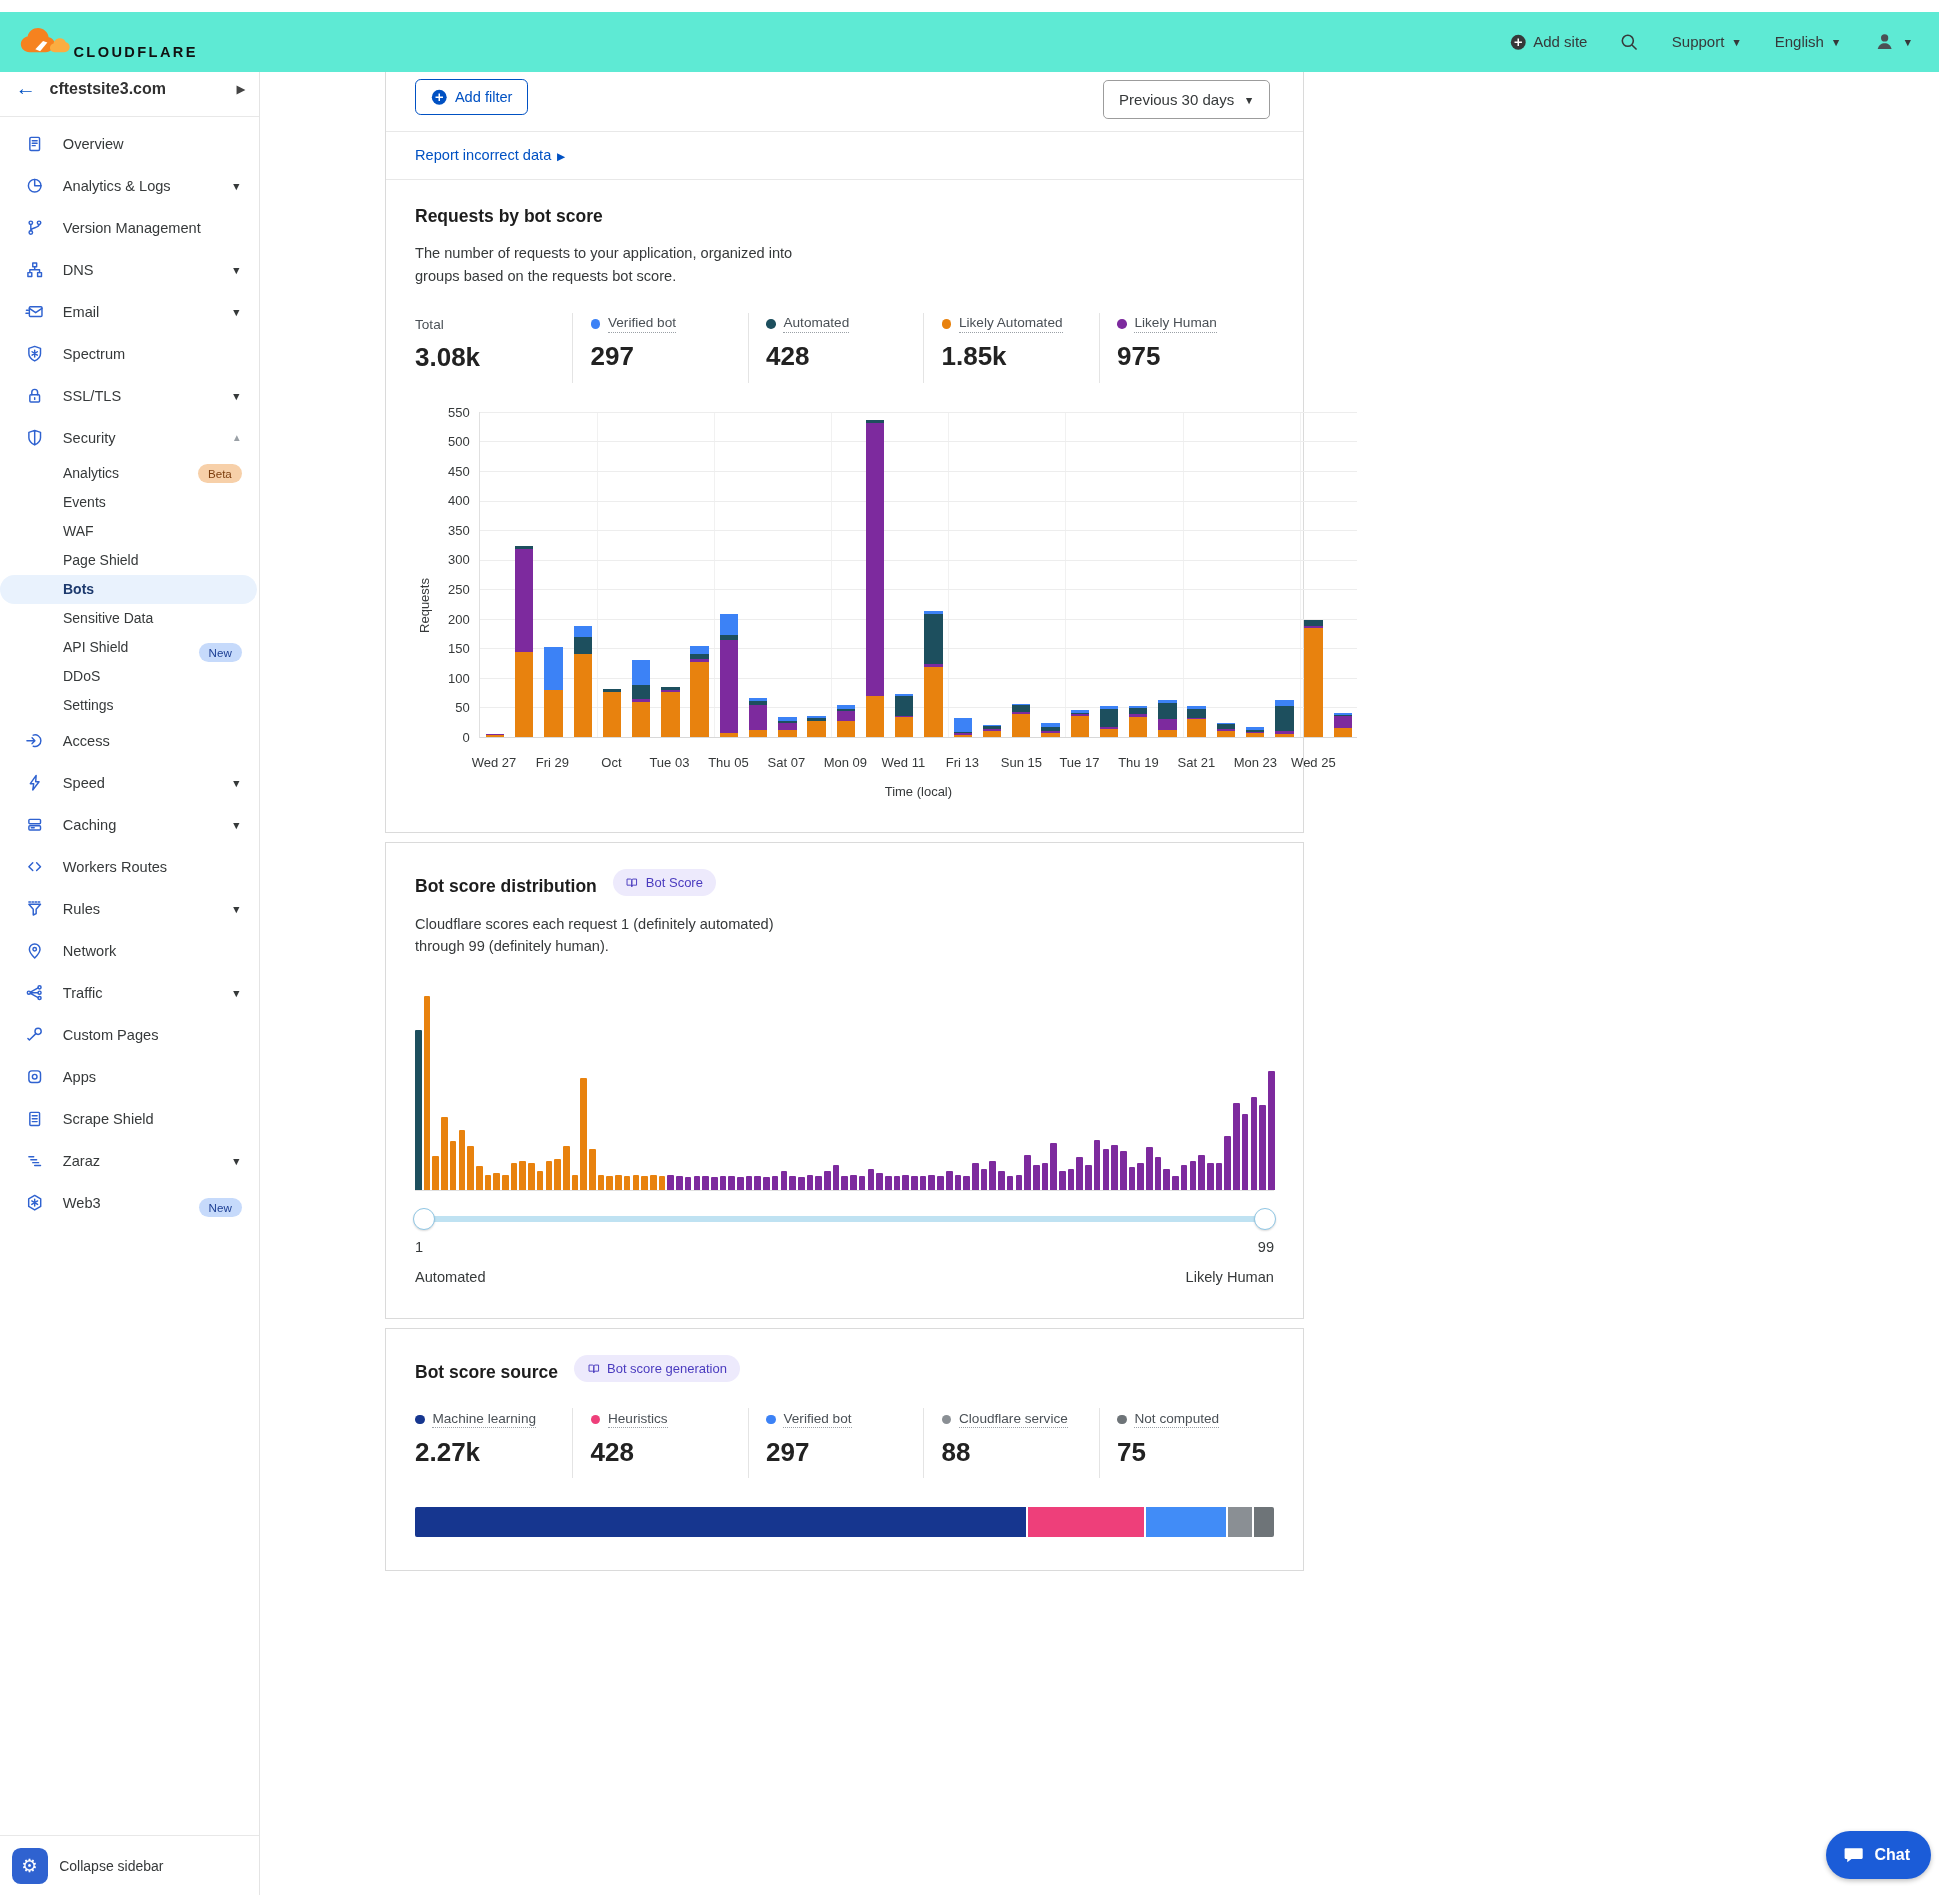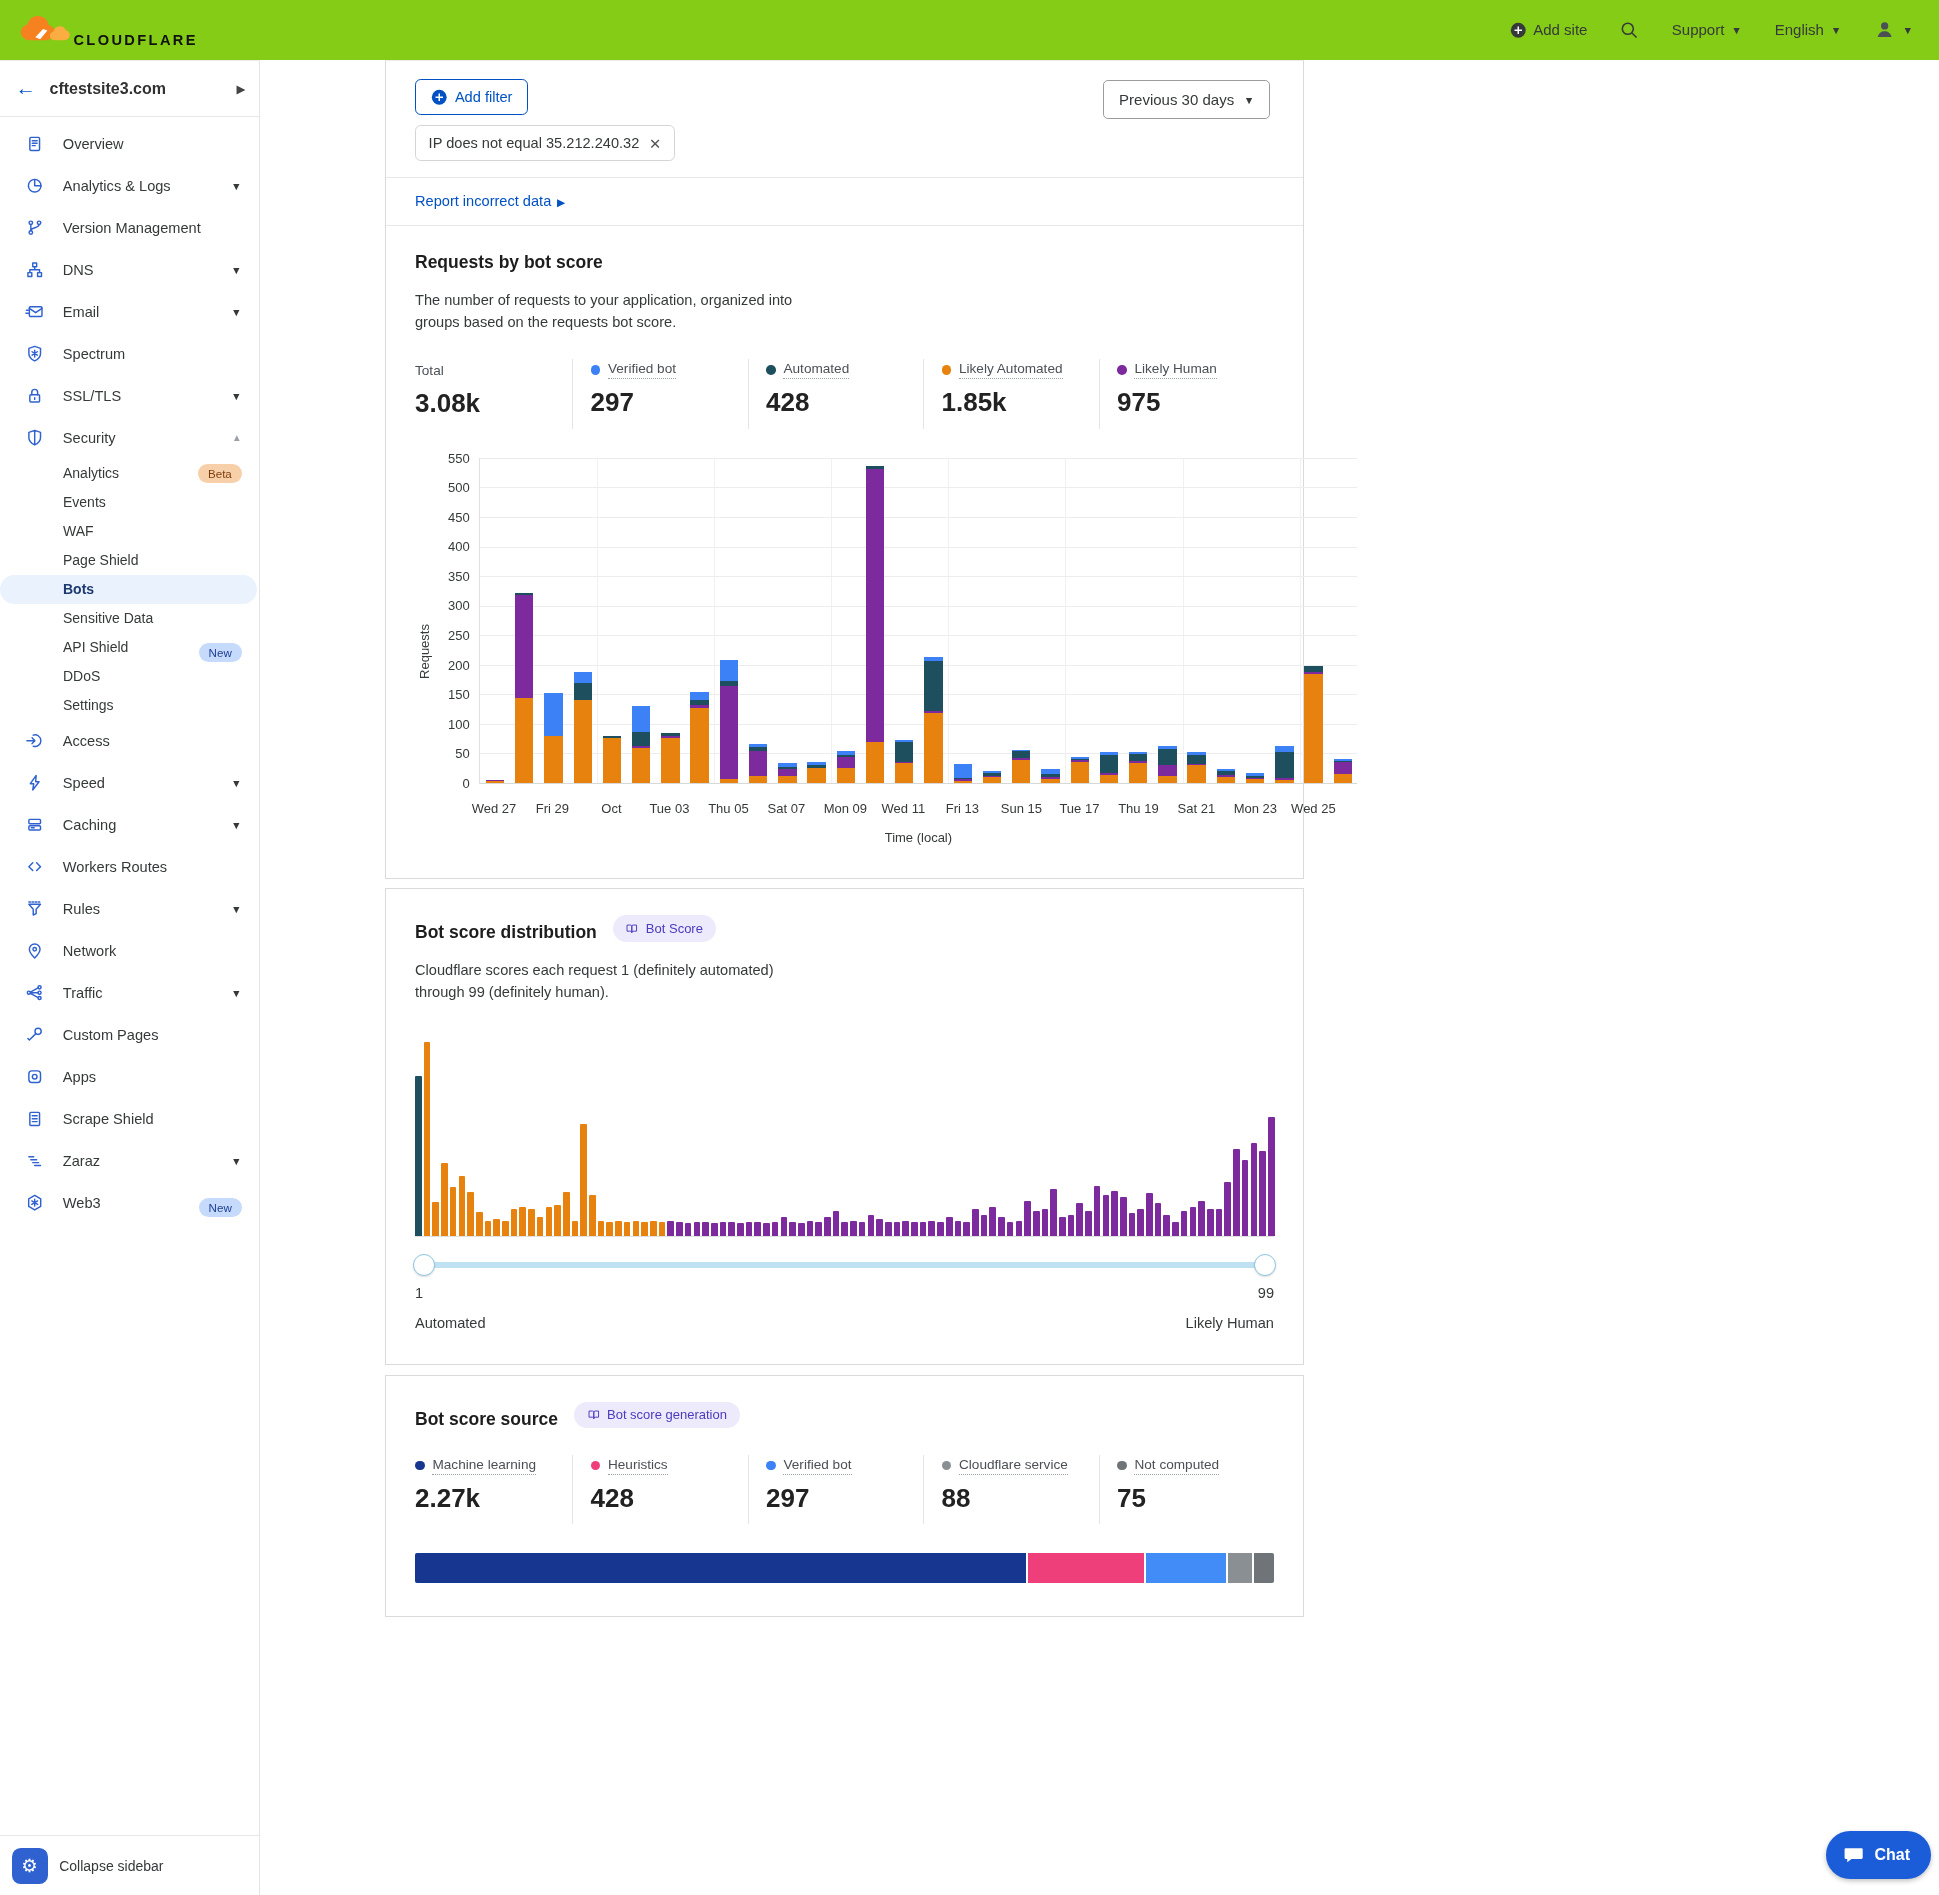--- a/index.html
+++ b/index.html
@@ -1,21 +1,21 @@
 <!DOCTYPE html>
 <html><head>
 <meta charset="utf-8">
 <style>
   * { margin:0; padding:0; box-sizing:border-box; }
   html,body { background:#fff; }
   body { font-family:"Liberation Sans", sans-serif; color:#36393a; }
   #page { position:relative; width:1940px; height:1895px; overflow:hidden; background:#fff; }
 
   
-  #topbar { position:absolute; top:0; left:0; width:100%; height:60px; background:#84cc16; display:flex; align-items:center; justify-content:space-between; padding:0 27px 0 15.5px; z-index:5; }
+  #topbar { position:absolute; top:12px; left:0; width:100%; height:60px; background:#5eead4; display:flex; align-items:center; justify-content:space-between; padding:0 27px 0 15.5px; z-index:5; }
   .brand { display:flex; align-items:flex-end; gap:1.9px; }
   .brand-text { font-size:14.6px; font-weight:700; letter-spacing:2.4px; color:#111; padding-bottom:1.9px; }
   .topbar-right { display:flex; align-items:center; gap:33px; }
   .top-item { display:flex; align-items:center; gap:6.8px; font-size:15px; color:#36393a; cursor:pointer; }
   .chev { font-size:10.7px; color:#36393a; }
   .icon-btn svg { display:block; }
 
   
   #sidebar { position:absolute; top:60px; left:0; width:260px; height:1835px; background:#fff; border-right:1px solid #e4e4e4; border-top:1px solid #ececec; }
   #site-row { display:flex; align-items:center; height:56px; padding:0 13.6px 0 15.5px; border-bottom:1px solid #e8e8e8; }
@@ -357,26 +357,20 @@
 
     <div class="card">
       <div id="filter-section">
         <button id="add-filter">
           <svg width="16.5" height="16.5" viewBox="0 0 20 20">
               <circle cx="10" cy="10" r="9" fill="#0051c3"></circle>
               <path d="M10 5.5v9M5.5 10h9" stroke="#fff" stroke-width="1.8"></path>
             </svg>
           <span>Add filter</span>
         </button>
-        <div>
-          <span id="filter-chip">
-            <span>IP does not equal 35.212.240.32</span>
-            <span id="chip-close">✕</span>
-          </span>
-        </div>
         <button id="range-btn">
           <span>Previous 30 days</span>
             <span class="chev">▼</span>
         </button>
       </div>
       <div id="report-row">
         <span id="report-link">
           <span>Report incorrect data</span><span class="arr">▶</span>
         </span>
       </div>

